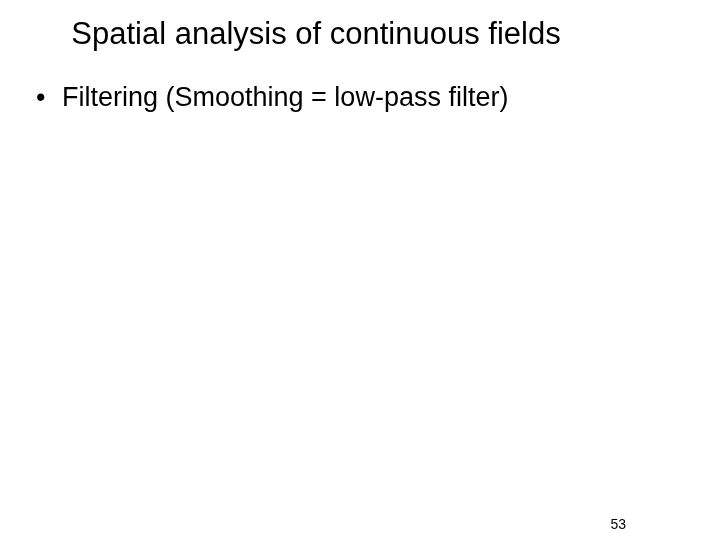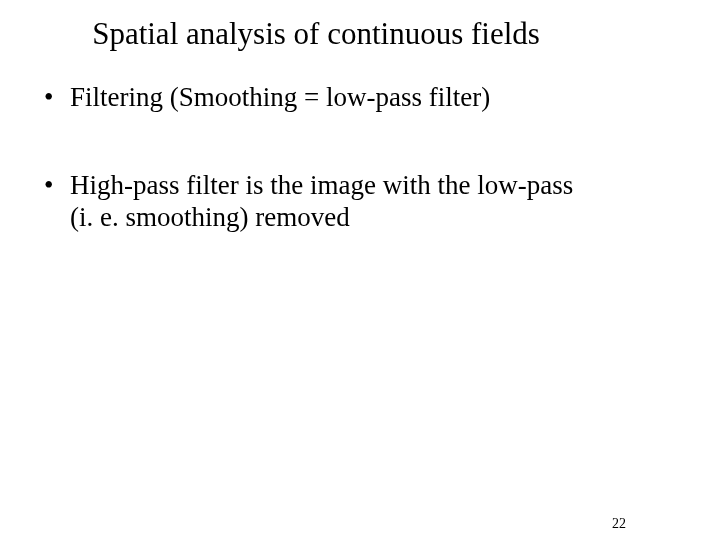--- a/index.html
+++ b/index.html
@@ -11,32 +11,31 @@
     font-family: Arial, Helvetica, sans-serif;
     color: #000;
     position: relative;
     overflow: hidden;
   }
   .slide {
     width: 632px;
     height: 540px;
     position: relative;
     box-sizing: border-box;
-    font-family: Liberation Serif, serif;
   }
   .title {
     text-align: center;
     font-size: 31px;
     padding-top: 16px;
     padding-bottom: 10px;
     font-weight: normal;
   }
   ul.bullets {
     list-style: none;
-    margin: 8px;
+    margin: 0;
     padding: 0 40px 0 36px;
   }
   ul.bullets > li {
     font-size: 27px;
     line-height: 1.18;
     margin-top: 20px;
     position: relative;
     padding-left: 26px;
   }
   ul.bullets > li.gap-large {
@@ -57,16 +56,15 @@
     color: #000;
   }
 </style>
 </head>
 <body>
 
 <div class="slide">
   <div class="title">Spatial analysis of continuous fields</div>
   <ul class="bullets">
     <li>Filtering (Smoothing = low-pass filter)</li>
-    <li class="gap-large">High-pass filter is the image with the low-pass (i. e. smoothing) removed</li>
   </ul>
-  <div class="page-number">22</div>
+  <div class="page-number">53</div>
 </div>
 
 </body></html>

